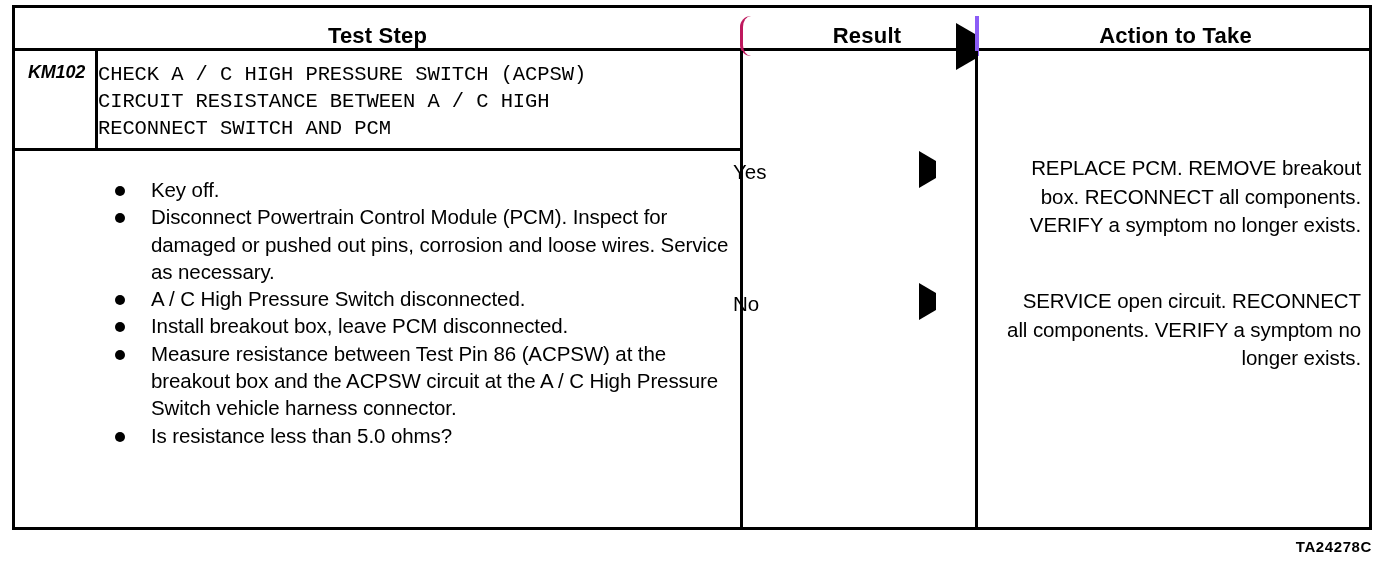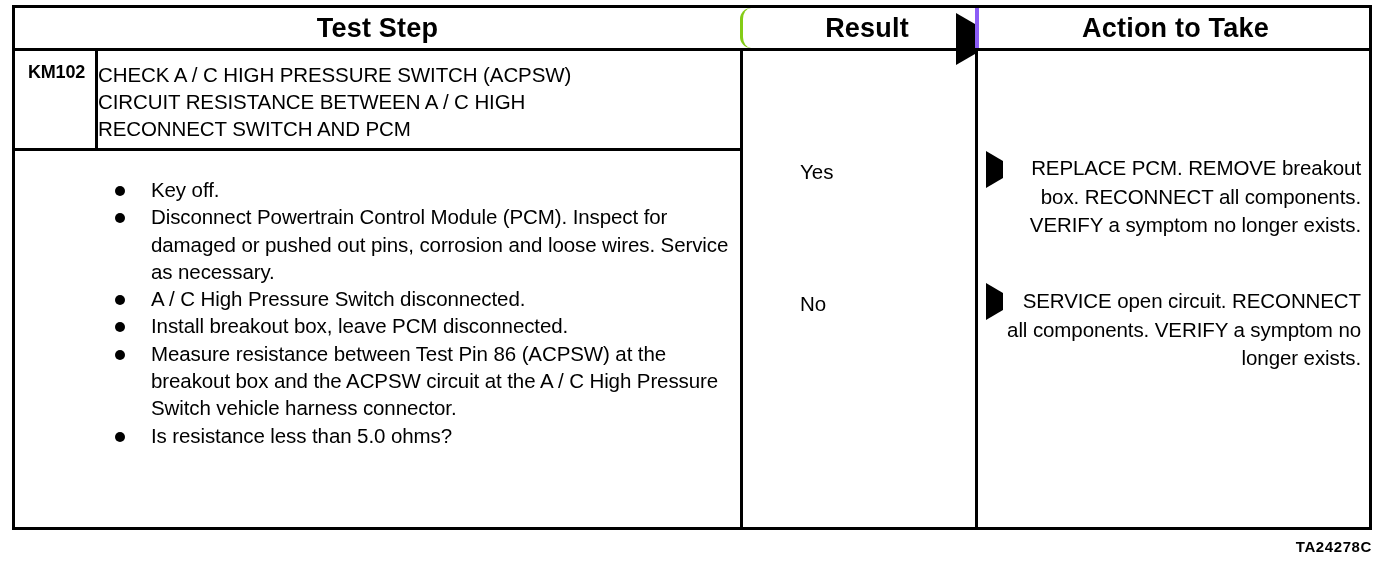--- a/index.html
+++ b/index.html
@@ -39,34 +39,34 @@
   .thead {
     position: absolute;
     left: 0; top: 0;
     width: 100%;
     height: 43px;
     box-sizing: border-box;
     border-bottom: 3px solid #000;
   }
   .th {
     position: absolute;
-    top: 0;
+    top: 8px;
     height: 40px;
     line-height: 40px;
     text-align: center;
     font-weight: bold;
-    font-size: 27px;
+    font-size: 22px;
     letter-spacing: .2px;
     box-sizing: border-box;
   }
   .th-teststep { left: 0; width: 725px; }
   .th-result {
     left: 725px;
     width: 251px;
-    border-left: 3px solid #84cc16;
+    border-left: 3px solid #be185d;
     border-radius: 11px;
   }
   .th-action {
     left: 960px;
     width: 397px;
     border-left: 4px solid #8b5cf6;
   }
 
   
   .hdr-arrow {
@@ -120,31 +120,32 @@
   }
   .step-id {
     position: absolute;
     left: 8px;
     top: 11px;
     width: 67px;
     text-align: center;
     font-weight: bold;
     font-size: 18px;
     letter-spacing: -0.2px;
+    font-style: italic;
   }
   .step-title {
     position: absolute;
     left: 83px;
     top: 10px;
     right: 6px;
     font-size: 20.5px;
     line-height: 27px;
     letter-spacing: -0.1px;
   }
-  .step-title div { white-space: nowrap; }
+  .step-title div { white-space: nowrap; font-family: Liberation Mono, monospace; }
 
   .step-body {
     position: absolute;
     left: 0;
     top: 113px;
     width: 100%;
     bottom: 0;
     padding-top: 12px;
     box-sizing: border-box;
   }
@@ -168,21 +169,21 @@
     width: 10px;
     height: 10px;
     border-radius: 50%;
     background: #000;
   }
   ul.bullets li.bold { font-weight: normal; }
 
   
   .result-col {
     position: absolute;
-    left: 768px;
+    left: 701px;
     top: 0;
     width: 232px;
     height: 100%;
   }
   .result-item {
     position: absolute;
     left: 0;
     width: 100%;
     height: 30px;
   }

